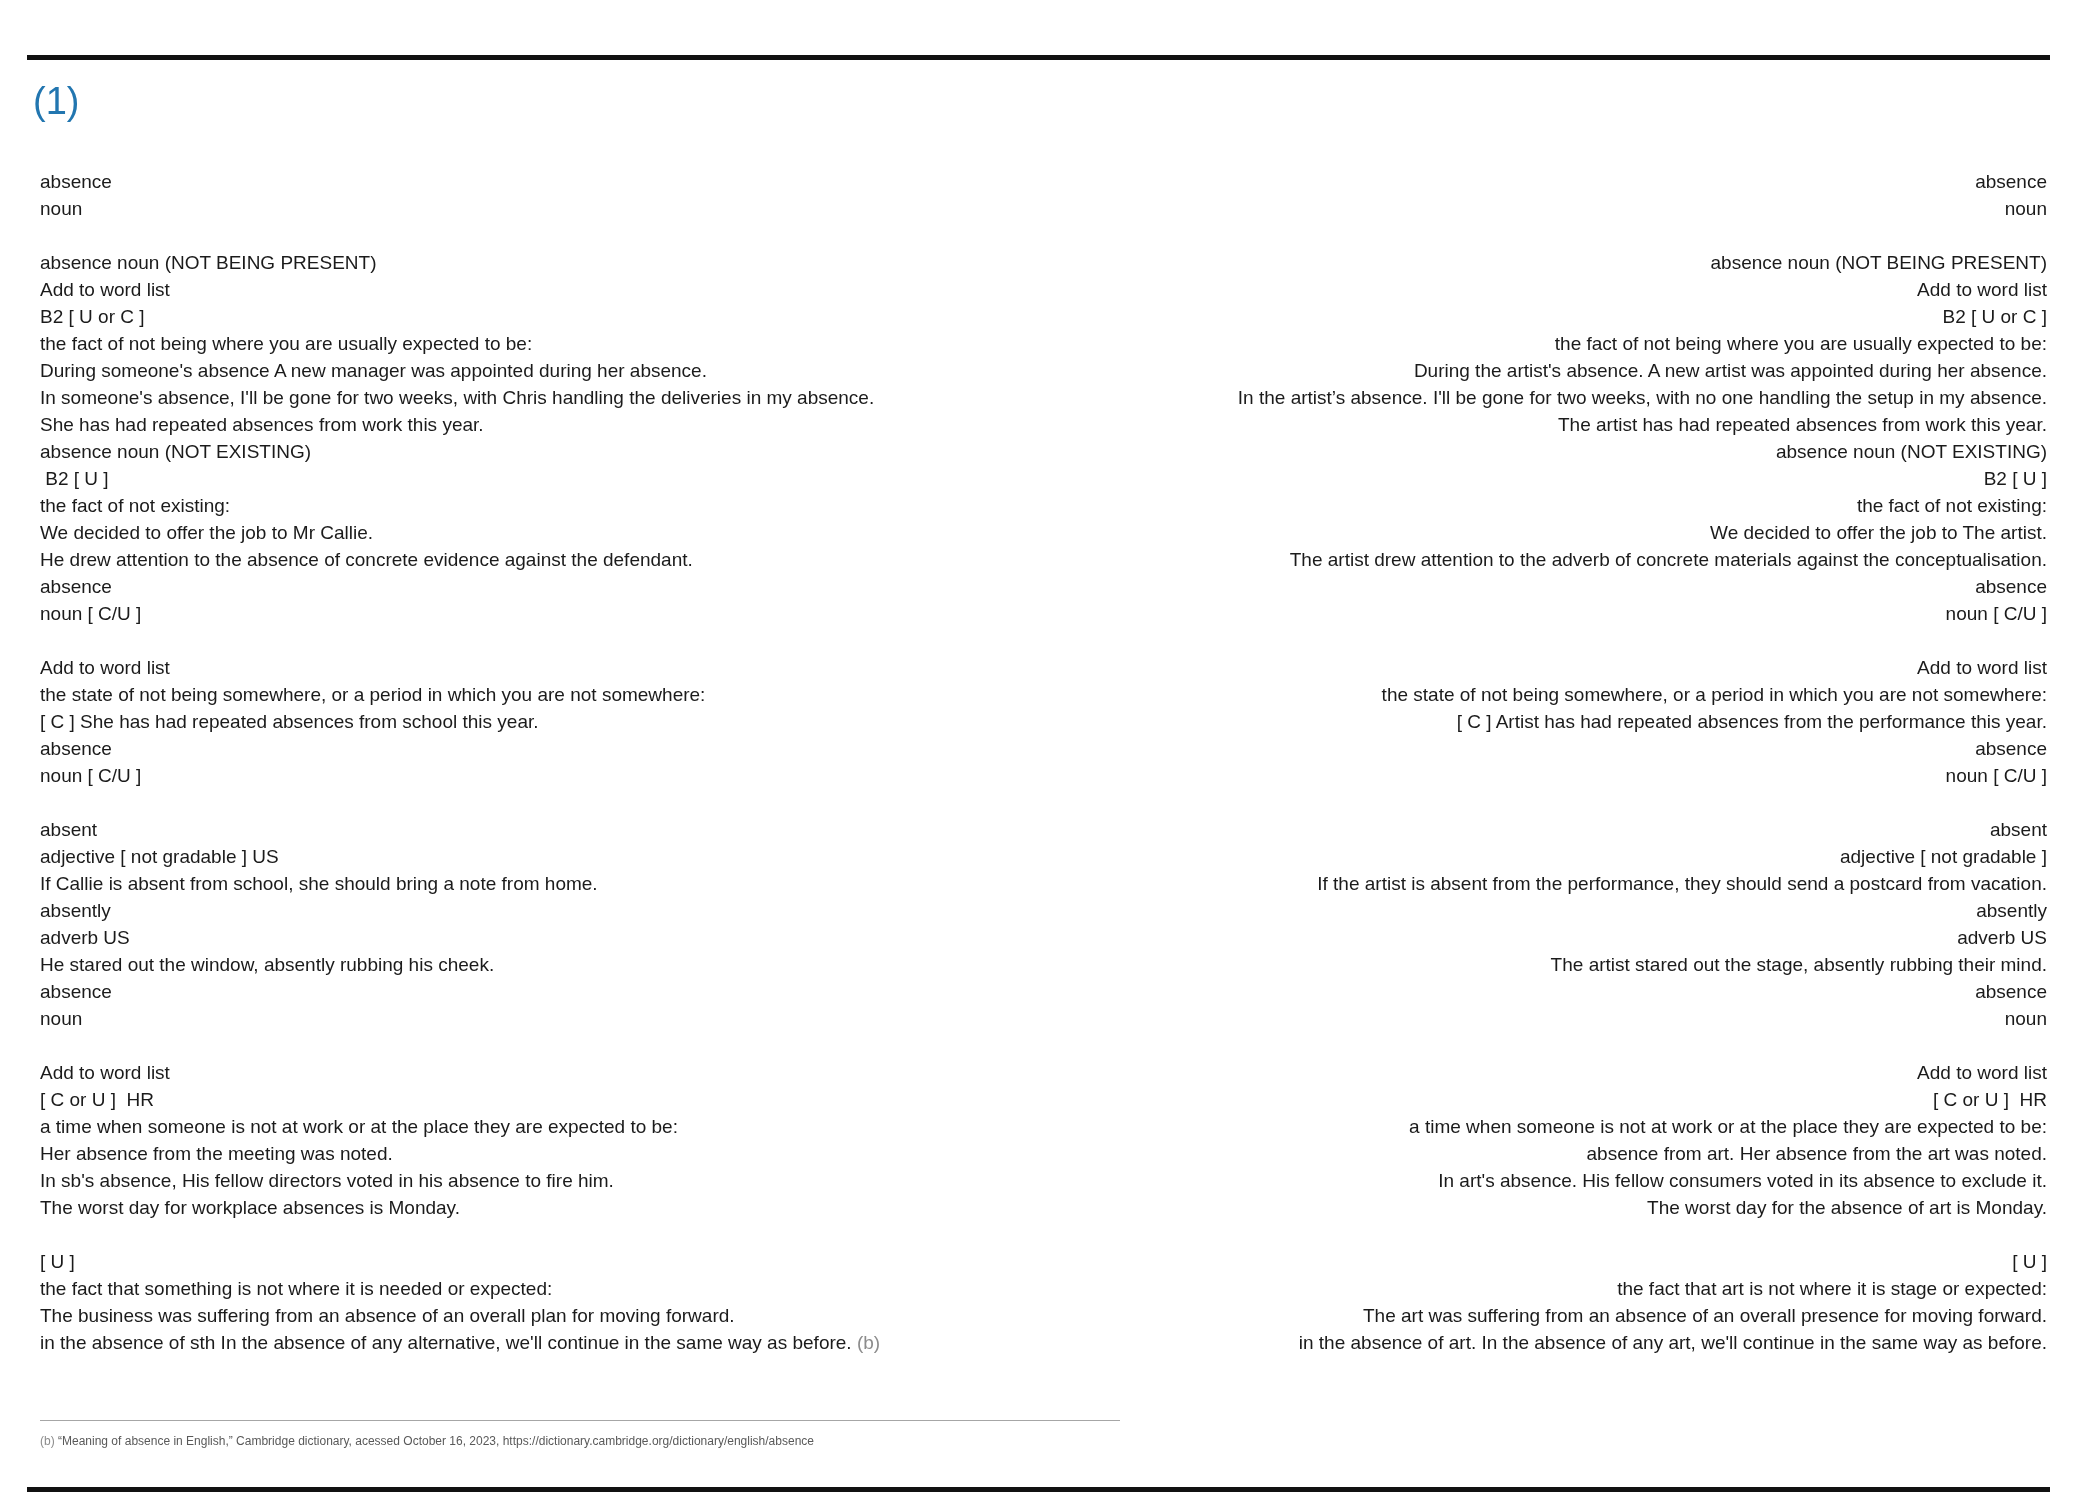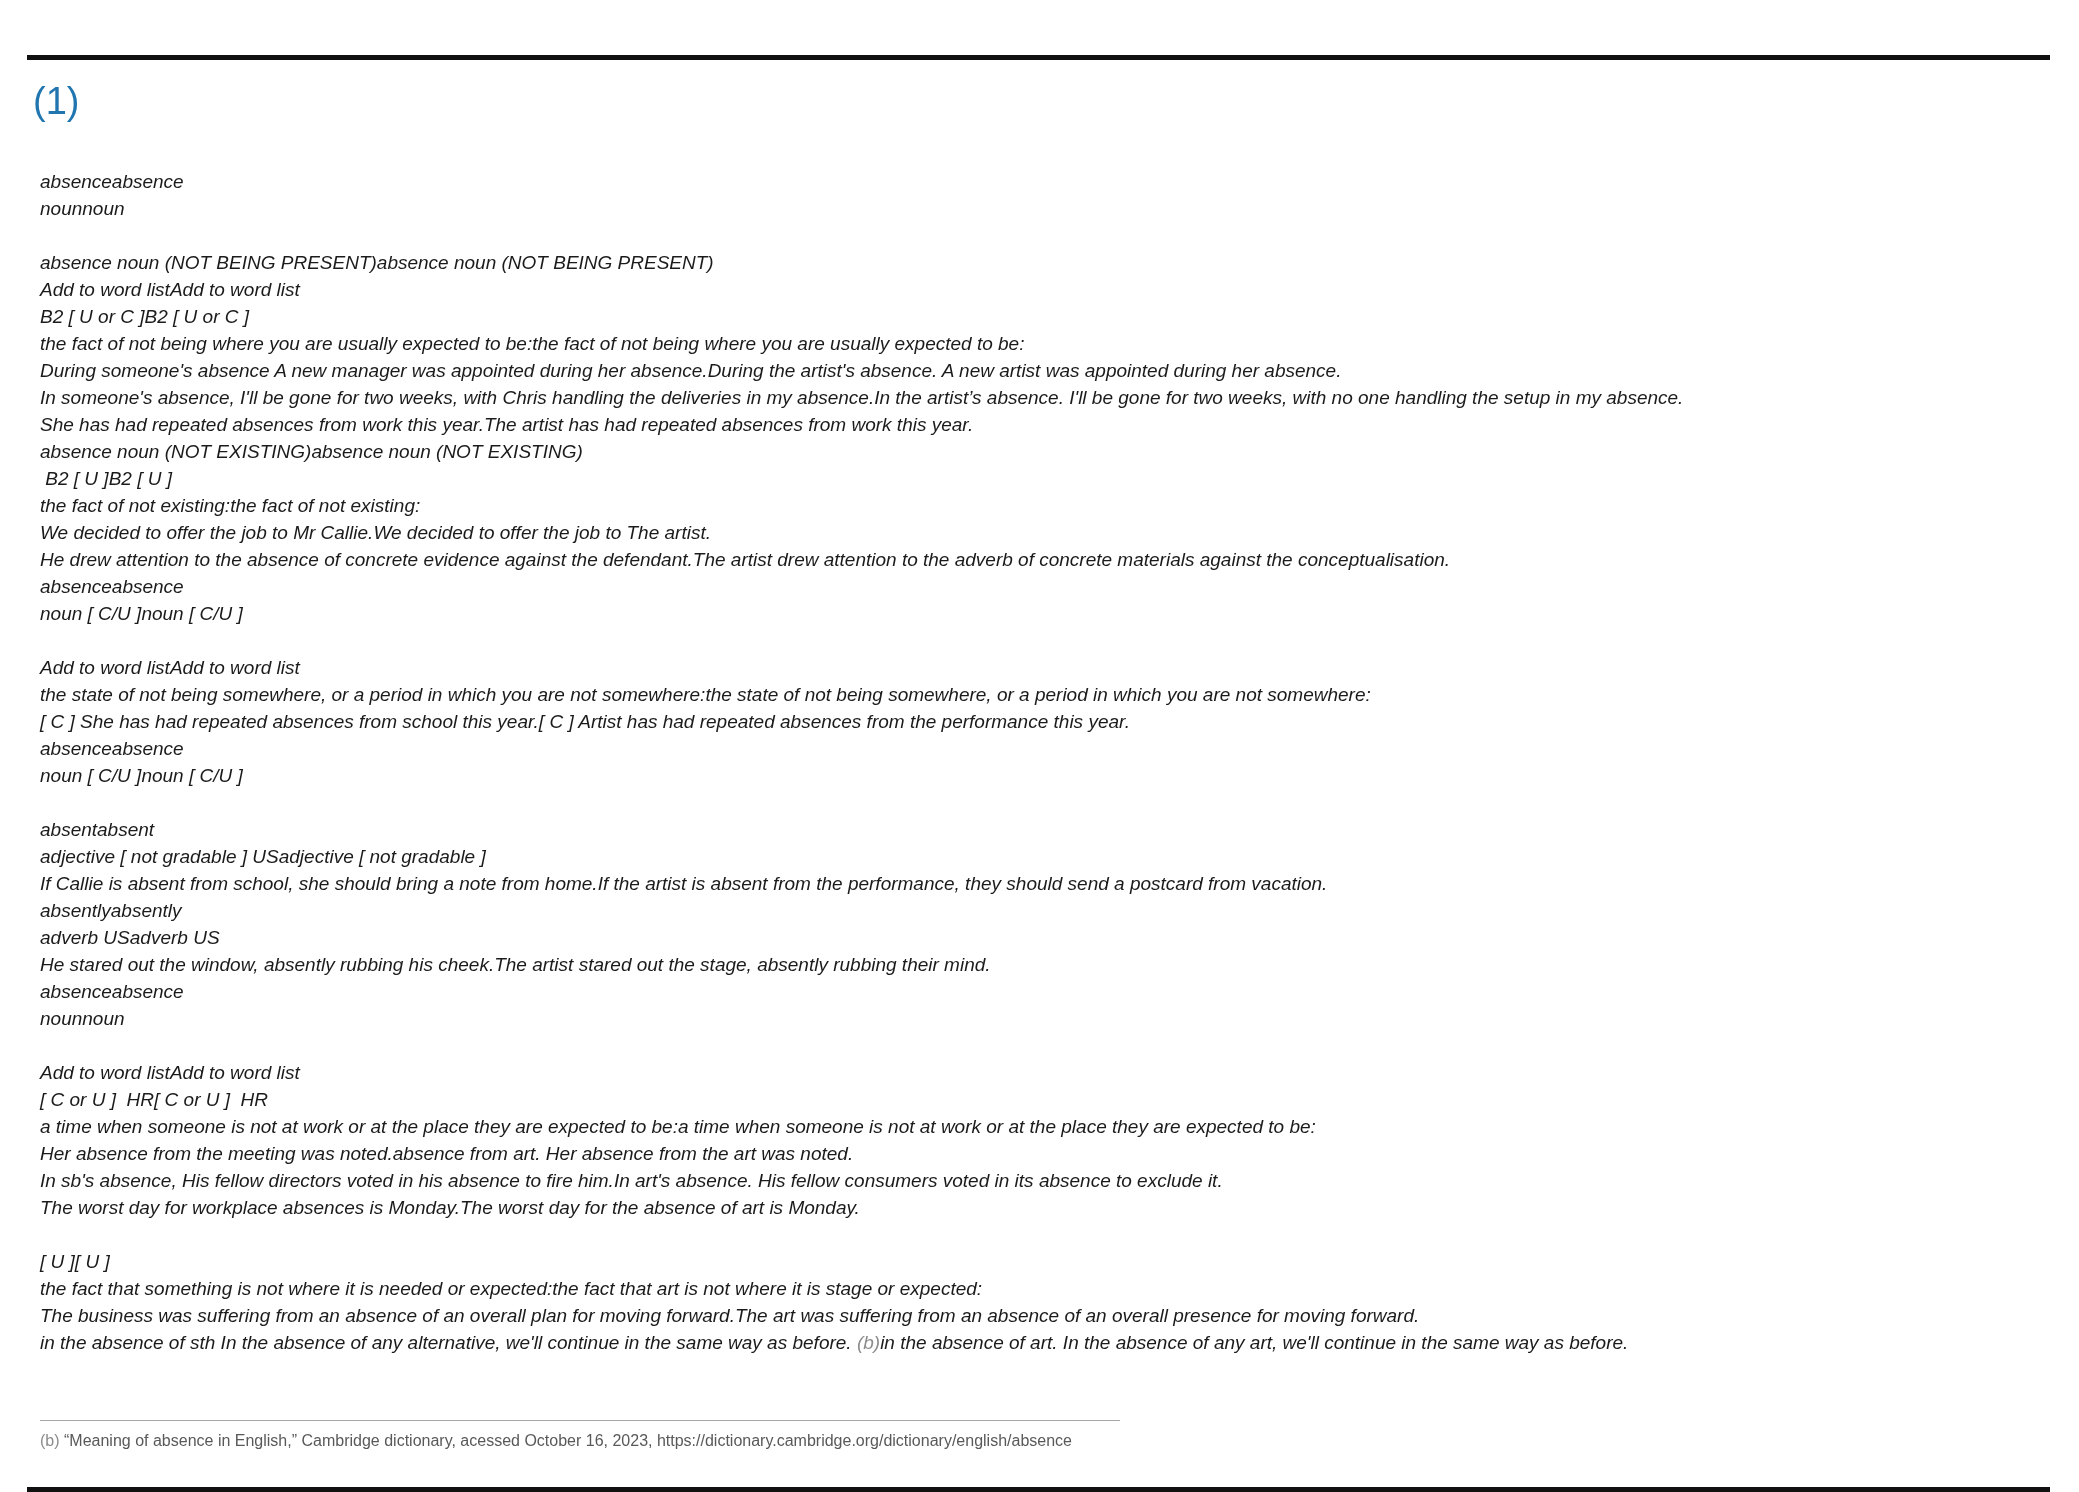--- a/index.html
+++ b/index.html
@@ -27,40 +27,40 @@
     line-height: 1;
     color: #2276b0;
   }
   .content {
     margin: 48px 32px 0 40px;
     font-size: 19px;
     line-height: 27px;
   }
   .row {
     display: flex;
+    justify-content: space-between;
     height: 27px;
-    font-style: italic;
   }
   .cell {
     white-space: pre;
   }
   .cell.left  { text-align: left; }
   .cell.right { text-align: right; }
   .fn-marker {
     color: #8c8c8c;
   }
   .foot-sep {
     margin: 64px 0 0 40px;
     width: 1080px;
     height: 1px;
     background: #a6a6a6;
   }
   .foot-text {
     margin: 10px 0 0 40px;
-    font-size: 16px;
+    font-size: 12px;
     line-height: 20px;
     color: #595959;
     white-space: pre;
   }
   .foot-text .fn-marker {
     color: #8c8c8c;
   }
   .bottom-rule {
     position: absolute;
     left: 27px;

